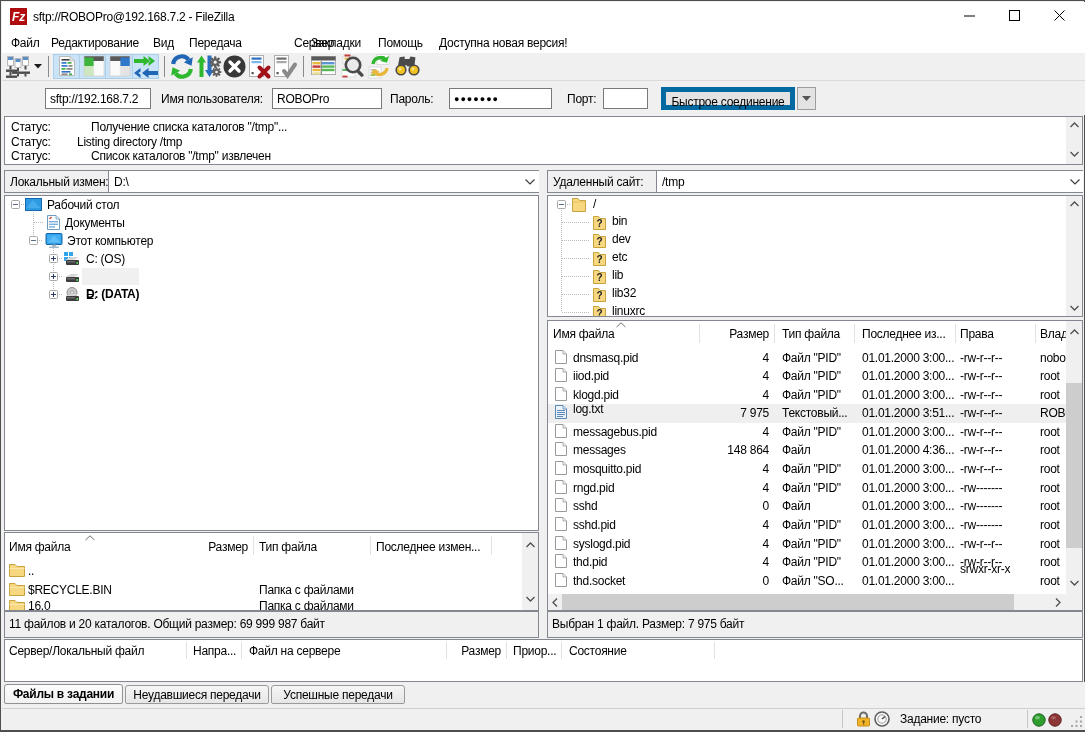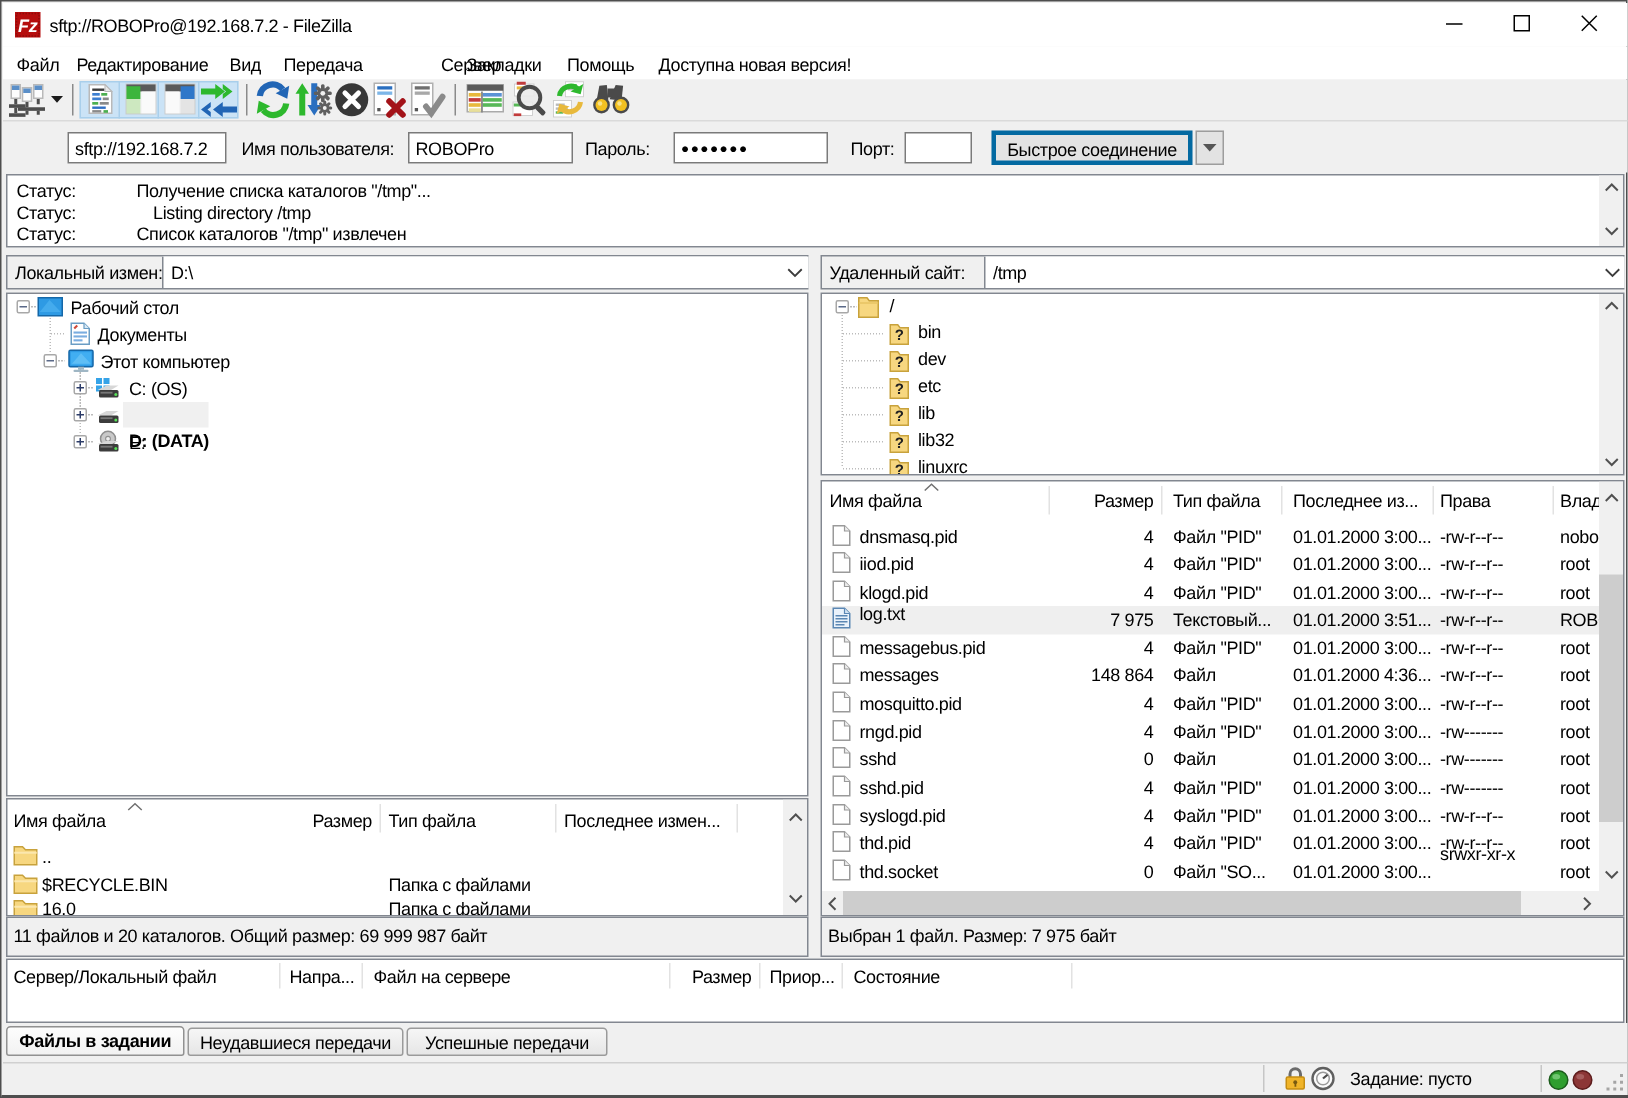--- a/index.html
+++ b/index.html
@@ -224,31 +224,31 @@
 
 <div class="abs" style="left:1px;top:79px;width:1083px;height:34px;background:#f0f0f0;border-top:1px solid #dadada;"></div>
 <div class="lbl" style="left:8px;top:91px;margin-top:36px;">Хост:</div>
 <div class="inp" style="left:44px;top:87px;width:106px;height:21px;">sftp://192.168.7.2</div>
 <div class="lbl" style="left:160px;top:91px;">Имя пользователя:</div>
 <div class="inp" style="left:271px;top:87px;width:110px;height:21px;">ROBOPro</div>
 <div class="lbl" style="left:389px;top:91px;">Пароль:</div>
 <div class="inp" style="left:448px;top:87px;width:103px;height:21px;font-size:9px;letter-spacing:1px;">●●●●●●●</div>
 <div class="lbl" style="left:566px;top:91px;">Порт:</div>
 <div class="inp" style="left:602px;top:87px;width:45px;height:21px;"></div>
-<div class="abs" style="left:660px;top:86px;width:134px;height:23px;background:#e3e3e3;border:3px solid #0369a1;box-sizing:border-box;text-align:center;line-height:21px;">Быстрое соединение</div>
+<div class="abs" style="left:660px;top:86px;width:134px;height:23px;background:#e3e3e3;border:5px solid #0369a1;box-sizing:border-box;text-align:center;line-height:21px;">Быстрое соединение</div>
 <div class="abs" style="left:796px;top:86px;width:19px;height:23px;background:#e3e3e3;border:1px solid #9d9d9d;box-sizing:border-box;"></div>
 <svg style="left:801px;top:95px;" width="9" height="6">
       <path d="M0 0 L9 0 L4.5 5 Z" fill="#555"></path>
     </svg>
 
 <div class="panel" style="left:3px;top:115px;width:1079px;height:49px;"></div>
 <div class="lbl" style="left:10px;top:119px;">Статус:</div>
     <div class="lbl" style="left:90px;top:119px;">Получение списка каталогов "/tmp"...</div>
 <div class="lbl" style="left:10px;top:134px;">Статус:</div>
-    <div class="lbl" style="left:101px;top:134px;">Listing directory /tmp</div>
+    <div class="lbl" style="left:76px;top:134px;">Listing directory /tmp</div>
 <div class="lbl" style="left:10px;top:148px;">Статус:</div>
     <div class="lbl" style="left:90px;top:148px;">Список каталогов "/tmp" извлечен</div>
 <div class="scroll" style="left:1065px;top:116px;width:16px;height:47px;"></div>
 <svg style="left:1069px;top:121px;" width="9" height="6">
       <path d="M0.5 5 L4.5 1 L8.5 5" stroke="#505050" stroke-width="1.3" fill="none"></path>
     </svg>
 <svg style="left:1069px;top:150px;" width="9" height="6">
       <path d="M0.5 1 L4.5 5 L8.5 1" stroke="#505050" stroke-width="1.3" fill="none"></path>
     </svg>
 

